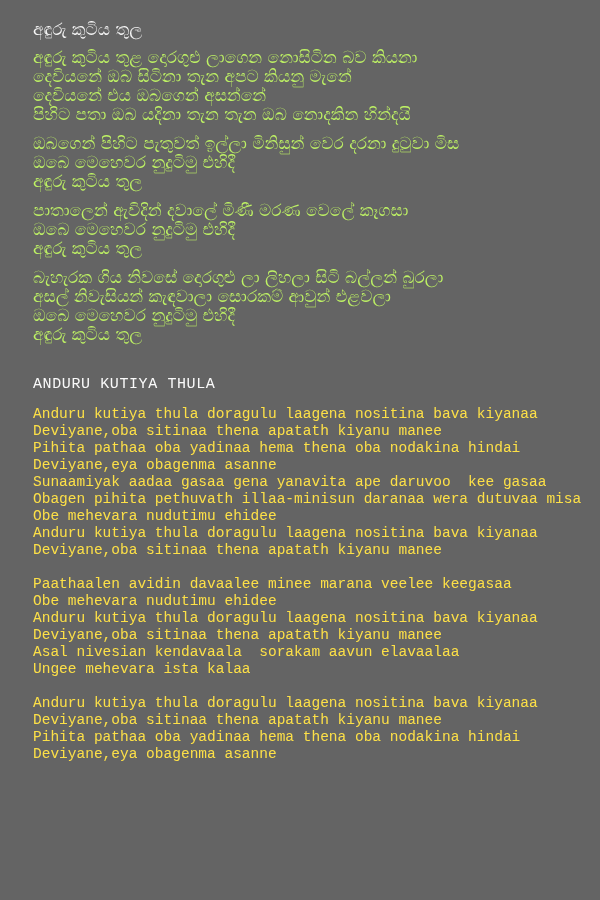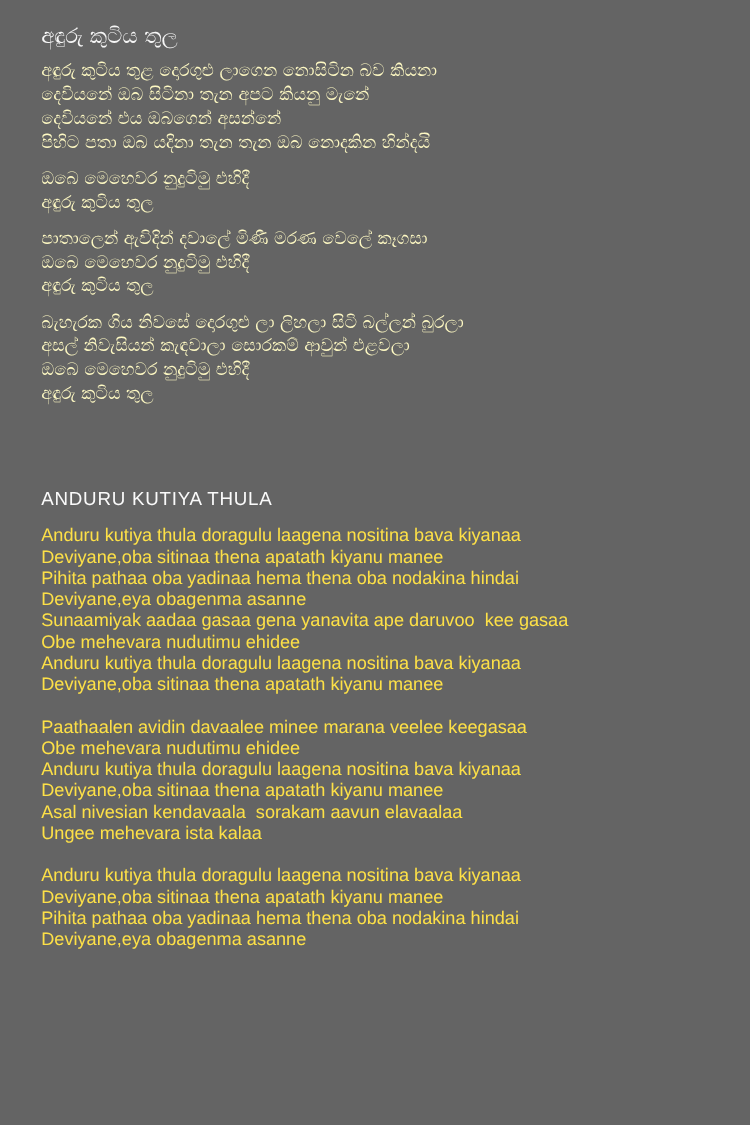--- a/index.html
+++ b/index.html
@@ -24,28 +24,28 @@
     line-height: 22px;
     margin: 0 0 8px 0;
     color: #f6f6f6;
     font-weight: normal;
     white-space: pre-wrap;
   }
   .stanza {
     margin: 0 0 10px 0;
   }
   .sinhala-section .line {
-    font-size: 14px;
+    font-size: 17px;
     line-height: 19px;
     white-space: pre-wrap;
-    color: #fef9c3;
+    color: #bef264;
   }
   .latin-section {
-    margin-top: 66px;
-    font-family: Liberation Sans, sans-serif;
+    margin-top: 32px;
+    font-family: Liberation Mono, monospace;
   }
   .latin-title {
     font-size: 15px;
     line-height: 17px;
     letter-spacing: 0.6px;
     margin: 0 0 13px 0;
     font-weight: normal;
     color: #fafafa;
     white-space: pre-wrap;
   }
@@ -68,20 +68,21 @@
     <h1 class="sinhala-title">අඳුරු කුටිය තුල</h1>
 
     <div class="stanza">
       <div class="line">අඳුරු කුටිය තුළ දොරගුළු ලාගෙන නොසිටින බව කියනා</div>
       <div class="line">දෙවියනේ ඔබ සිටිනා තැන අපට කියනු මැනේ</div>
       <div class="line">දෙවියනේ එය ඔබගෙන් අසන්නේ</div>
       <div class="line">පිහිට පතා ඔබ යදිනා තැන තැන ඔබ නොදකින හින්දයි</div>
     </div>
 
     <div class="stanza">
+      <div class="line">ඔබගෙන් පිහිට පැතුවත් ඉල්ලා මිනිසුන් වෙර දරනා දුටුවා මිස</div>
       <div class="line">ඔබෙ මෙහෙවර නුදුටිමු එහිදී</div>
       <div class="line">අඳුරු කුටිය තුල</div>
     </div>
 
     <div class="stanza">
       <div class="line">පාතාලෙන් ඇවිදින් දවාලේ මිණී මරණ වෙලේ කෑගසා</div>
       <div class="line">ඔබෙ මෙහෙවර නුදුටිමු එහිදී</div>
       <div class="line">අඳුරු කුටිය තුල</div>
     </div>
 
@@ -95,20 +96,21 @@
 
   <div class="latin-section">
     <h2 class="latin-title">ANDURU KUTIYA THULA</h2>
 
     <div class="stanza">
       <div class="line">Anduru kutiya thula doragulu laagena nositina bava kiyanaa</div>
       <div class="line">Deviyane,oba sitinaa thena apatath kiyanu manee</div>
       <div class="line">Pihita pathaa oba yadinaa hema thena oba nodakina hindai</div>
       <div class="line">Deviyane,eya obagenma asanne</div>
       <div class="line">Sunaamiyak aadaa gasaa gena yanavita ape daruvoo  kee gasaa</div>
+      <div class="line">Obagen pihita pethuvath illaa-minisun daranaa wera dutuvaa misa</div>
       <div class="line">Obe mehevara nudutimu ehidee</div>
       <div class="line">Anduru kutiya thula doragulu laagena nositina bava kiyanaa</div>
       <div class="line">Deviyane,oba sitinaa thena apatath kiyanu manee</div>
     </div>
 
     <div class="stanza">
       <div class="line">Paathaalen avidin davaalee minee marana veelee keegasaa</div>
       <div class="line">Obe mehevara nudutimu ehidee</div>
       <div class="line">Anduru kutiya thula doragulu laagena nositina bava kiyanaa</div>
       <div class="line">Deviyane,oba sitinaa thena apatath kiyanu manee</div>

